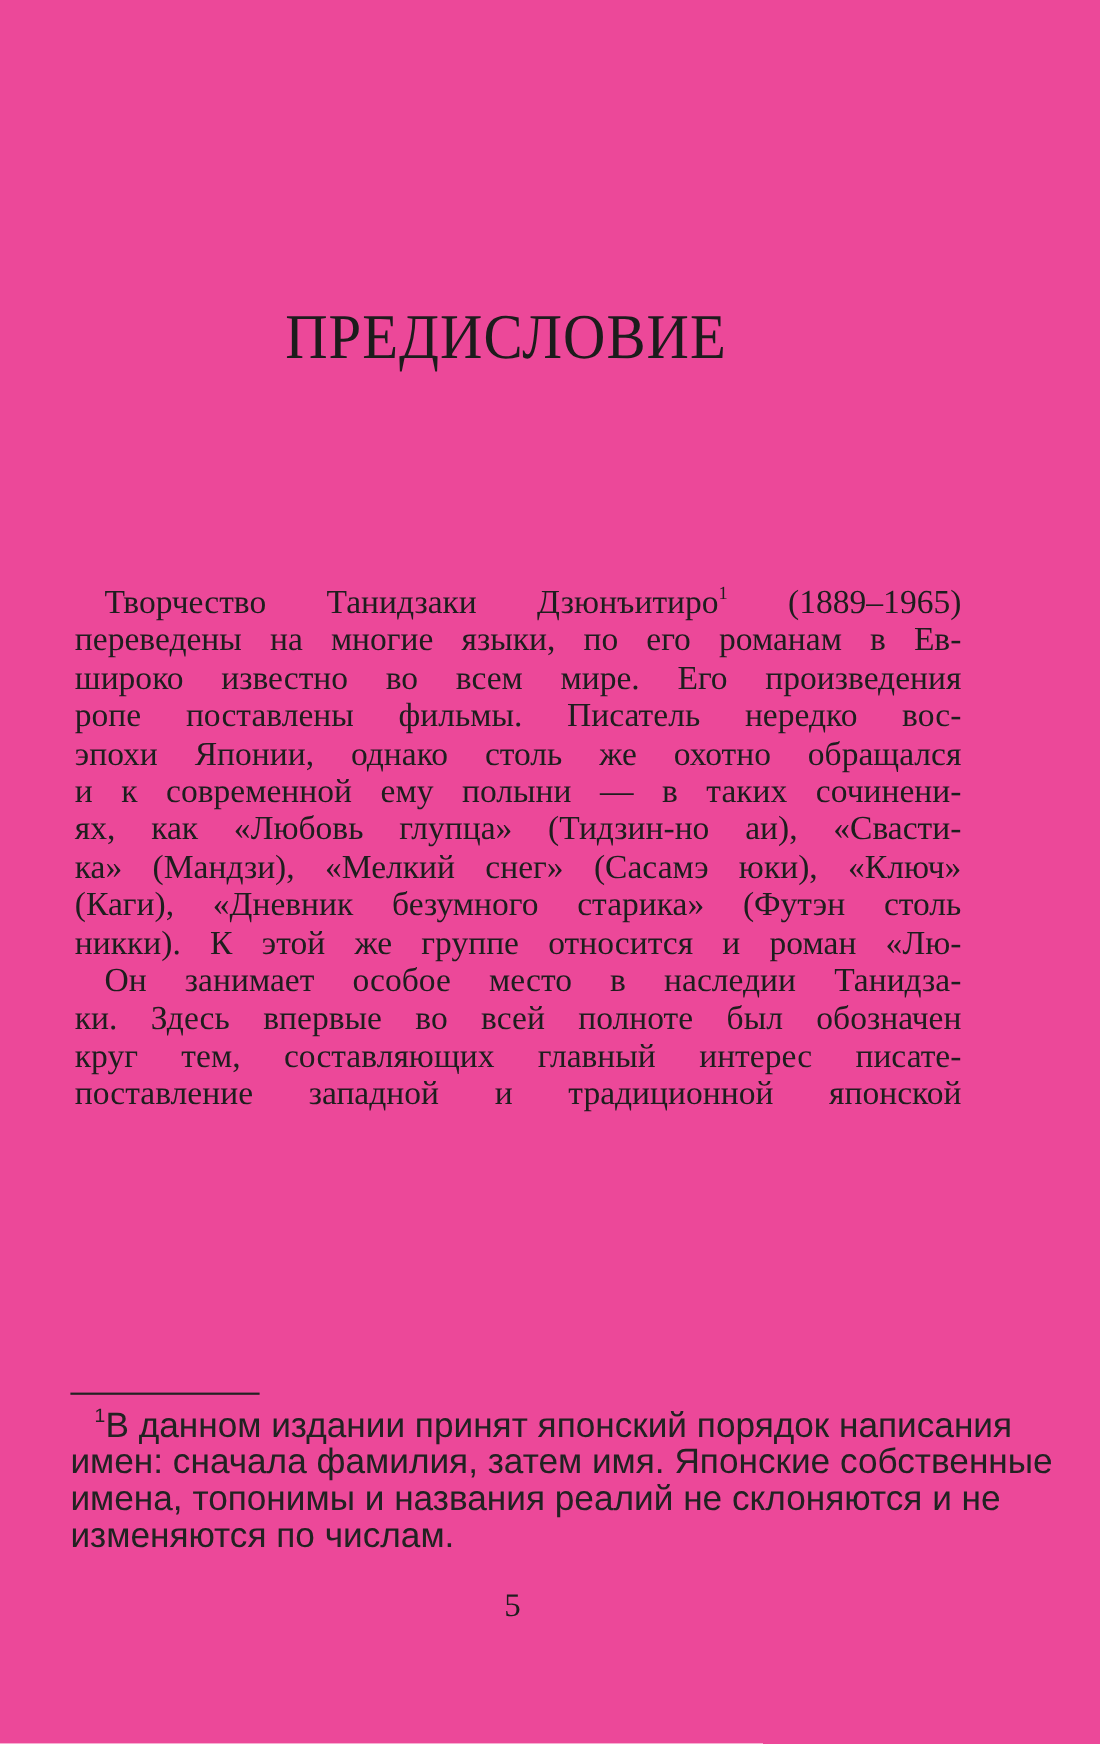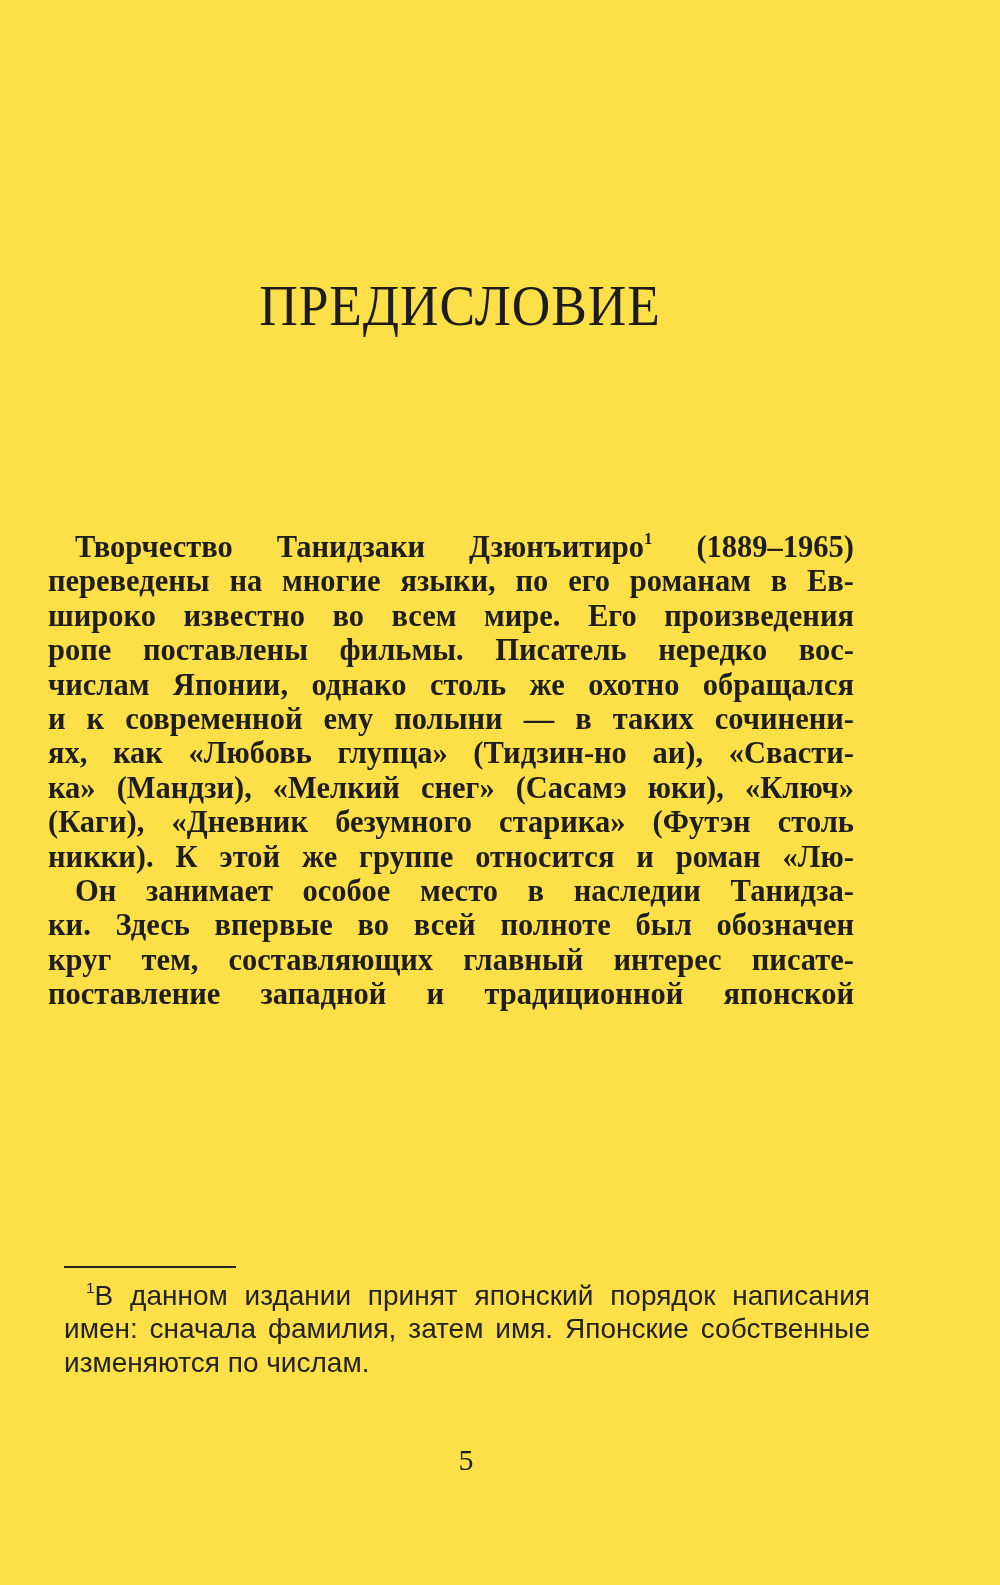--- a/index.html
+++ b/index.html
@@ -12,42 +12,41 @@
       height: 1585px;
       position: relative;
       overflow: hidden;
       color: #1a1a1a;
       font-family: "Liberation Serif", "DejaVu Serif", serif;
     }
     .page {
       position: absolute;
       left: 0; top: 0;
       width: 1000px; height: 1585px;
-      background: #fde047;
+      background: #ec4899;
     }
     .chapter-title {
       position: absolute;
       left: 0;
       width: 920px;
       top: 272px;
       text-align: center;
       font-size: 58px;
       letter-spacing: 1px;
       font-weight: normal;
       margin: 0;
       color: #1c1c1c;
       transform: scaleX(0.92);
       transform-origin: 460px 0;
     }
     .body-text {
       position: absolute;
-      left: 48px;
+      left: 68px;
       top: 530px;
       width: 806px;
-      font-weight: bold;
     }
     .line {
       display: block;
       height: 34px;
       line-height: 34px;
       font-size: 30.5px;
       white-space: nowrap;
       text-align: justify;
       text-align-last: justify;
       color: #1e1e1e;
@@ -72,21 +71,21 @@
     }
     .footnotes {
       position: absolute;
       left: 64px;
       top: 1279px;
       width: 806px;
     }
     .footnotes .line {
       height: 33.3px;
       line-height: 33.3px;
-      font-size: 28px;
+      font-size: 32px;
       font-family: "Liberation Sans", "DejaVu Sans", sans-serif;
       color: #222;
     }
     .footnotes .line.indent {
       padding-left: 22px;
     }
     sup.fn {
       font-size: 0.55em;
       vertical-align: 0.75em;
       line-height: 0;
@@ -106,35 +105,36 @@
 
 <div class="page">
 
   <h1 class="chapter-title">ПРЕДИСЛОВИЕ</h1>
 
   <div class="body-text">
     <span class="line indent"><span>Творчество Танидзаки Дзюнъитиро</span><sup class="fn">1</sup><span> (1889–1965)</span></span>
     <span class="line">переведены на многие языки, по его романам в Ев-</span>
     <span class="line">широко известно во всем мире. Его произведения</span>
     <span class="line">ропе поставлены фильмы. Писатель нередко вос-</span>
-    <span class="line">числам Японии, однако столь же охотно обращался</span>
+    <span class="line">эпохи Японии, однако столь же охотно обращался</span>
     <span class="line">и к современной ему полыни — в таких сочинени-</span>
     <span class="line">ях, как «Любовь глупца» (Тидзин-но аи), «Свасти-</span>
     <span class="line">ка» (Мандзи), «Мелкий снег» (Сасамэ юки), «Ключ»</span>
     <span class="line">(Каги), «Дневник безумного старика» (Футэн столь</span>
     <span class="line">никки). К этой же группе относится и роман «Лю-</span>
     <span class="line indent">Он занимает особое место в наследии Танидза-</span>
     <span class="line">ки. Здесь впервые во всей полноте был обозначен</span>
     <span class="line">круг тем, составляющих главный интерес писате-</span>
     <span class="line">поставление западной и традиционной японской</span>
   </div>
 
   <div class="footnote-rule"></div>
 
   <div class="footnotes">
     <span class="line indent"><sup class="fn">1</sup><span>В данном издании принят японский порядок написания</span></span>
     <span class="line">имен: сначала фамилия, затем имя. Японские собственные</span>
+    <span class="line">имена, топонимы и названия реалий не склоняются и не</span>
     <span class="line last">изменяются по числам.</span>
   </div>
 
   <div class="page-number">5</div>
 
 </div>
 
 </body></html>

